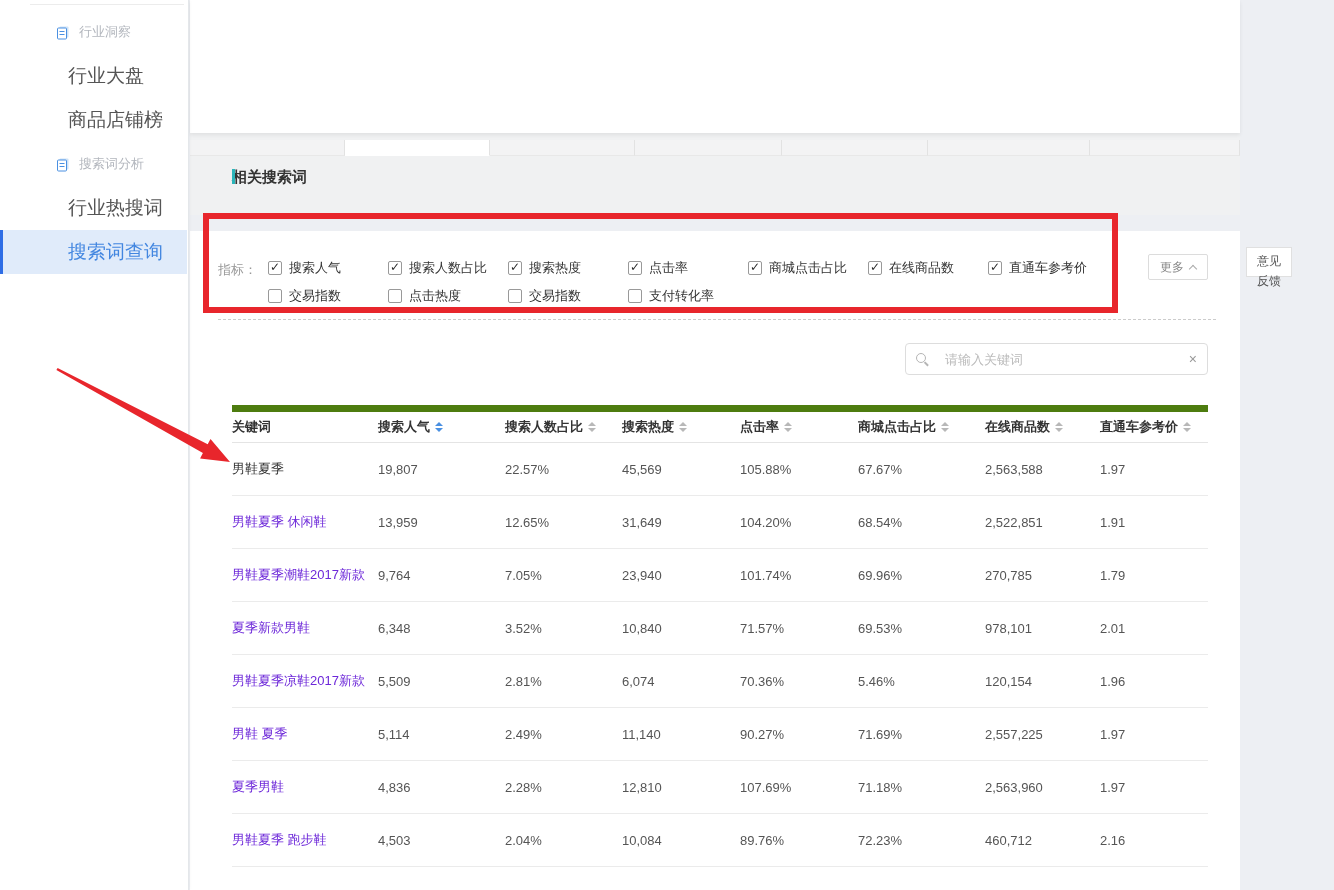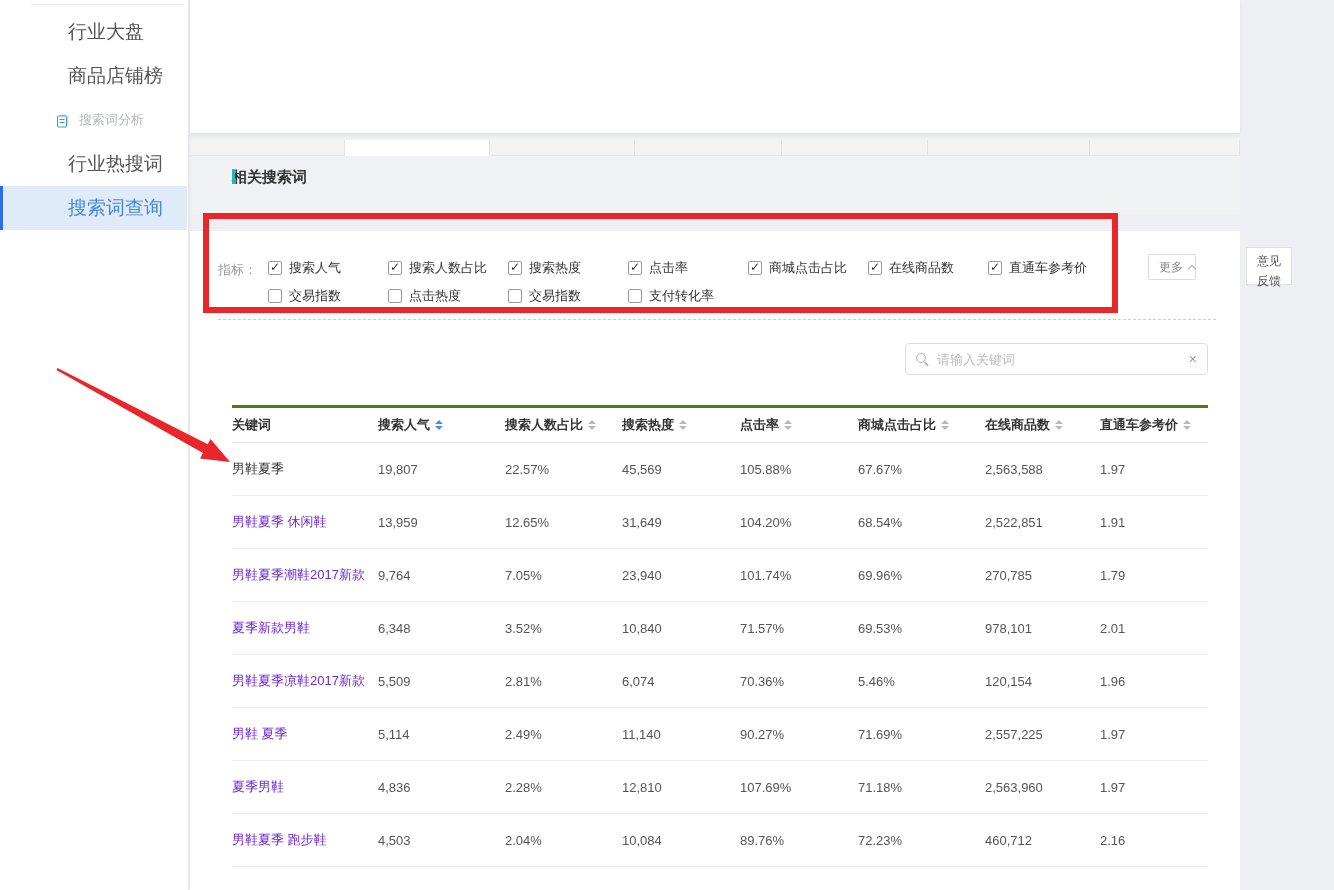--- a/index.html
+++ b/index.html
@@ -54,38 +54,38 @@
   #content { position:absolute; left:190px; top:231px; width:1050px; height:675px; background:#fff; overflow:hidden; }
   #metrics-label { position:absolute; left:28px; top:30px; font-size:13px; color:#999; }
   .cb-row { position:absolute; left:78px; display:flex; }
   #cb-row1 { top:28px; } #cb-row2 { top:56px; }
   .cb-item { width:120px; display:flex; align-items:center; cursor:pointer; }
   .checkbox { width:14px; height:14px; border:1px solid #999; border-radius:2px; background:#fff;
     margin-right:7px; position:relative; flex:none; }
   .checkbox.checked::after { content:"✓"; position:absolute; left:1px; top:-2px; font-size:12px;
     font-weight:bold; color:#2c2c2c; }
   .cb-label { font-size:13px; color:#333; white-space:nowrap; }
-  #more-btn { position:absolute; left:958px; top:23px; width:48px; height:26px; border:1px solid #dcdcdc;
+  #more-btn { position:absolute; left:958px; top:23px; width:60px; height:26px; border:1px solid #dcdcdc;
     border-radius:2px; background:#fff; font-size:12px; color:#888; display:flex; align-items:center;
-    justify-content:flex-end; cursor:pointer; }
+    justify-content:center; cursor:pointer; }
   #dash-line { position:absolute; left:28px; top:88px; width:998px; border-top:1px dashed #ccc; }
 
   #search-box { position:absolute; left:715px; top:112px; width:303px; height:32px; border:1px solid #ddd;
     border-radius:4px; background:#fff; display:flex; align-items:center; padding:0 10px; }
-  #search-input { flex:1; border:none; outline:none; font-size:13px; color:#555; margin-left:8px; background:transparent; }
+  #search-input { flex:1; border:none; outline:none; font-size:13px; color:#555; margin-left:16px; background:transparent; }
   #search-input::placeholder { color:#bbb; }
   .mag { position:relative; width:13px; height:13px; flex:none; }
   .mag::before { content:""; position:absolute; width:8px; height:8px; border:1.5px solid #b5b5b5; border-radius:50%; left:0; top:0; }
   .mag::after { content:""; position:absolute; width:5px; height:1.5px; background:#b5b5b5; transform:rotate(45deg); left:8px; top:10px; }
   #search-clear { color:#999; font-size:14px; cursor:pointer; flex:none; }
 
   
   #table { position:absolute; left:42px; top:174px; width:976px; }
   .tr { display:flex; align-items:center; }
-  #thead { height:38px; border-top:3px solid #4d7c0f; border-bottom:1px solid #e4e4e4; }
+  #thead { height:38px; border-top:7px solid #4d7c0f; border-bottom:1px solid #e4e4e4; }
   .th { font-size:13px; font-weight:bold; color:#333; display:flex; align-items:center; }
   #tbody .tr { height:53px; border-bottom:1px solid #ebebeb; }
   .td { font-size:13px; color:#555; }
   .c0{width:146px}.c1{width:127px}.c2{width:117px}.c3{width:118px}
   .c4{width:118px}.c5{width:127px}.c6{width:115px}.c7{width:108px}
   .kw { color:#333; cursor:default; }
   .kw.link { color:#6d28d9; cursor:pointer; }
   .sort { display:inline-flex; flex-direction:column; margin-left:5px; row-gap:2px; cursor:pointer; }
   .sort i { width:0; height:0; border-left:4px solid transparent; border-right:4px solid transparent; display:block; }
   .sort .up { border-bottom:4px solid #b8b8b8; }
@@ -96,35 +96,46 @@
   
   .chev { display:inline-block; width:6px; height:6px; border-right:1px solid #aaa; border-bottom:1px solid #aaa;
     transform:rotate(45deg); margin-left:6px; position:relative; top:-2px; }
   .chev.up { transform:rotate(-135deg); top:2px; }
   .cal { position:relative; width:18px; height:16px; border:1px solid #8a8a8a; border-radius:2px; }
   .cal::before { content:""; position:absolute; top:3px; left:1px; right:1px; border-top:1px solid #8a8a8a; }
   .cal::after { content:""; position:absolute; top:-3px; left:3px; width:2px; height:3px; background:#8a8a8a;
     box-shadow:9px 0 #8a8a8a; }
   .cal span { position:absolute; left:0; right:0; top:5px; text-align:center; font-size:8px; color:#666; line-height:10px; }
 
-  #feedback { position:absolute; left:1246px; top:247px; width:46px; height:38px; background:#fff;
+  #feedback { position:absolute; left:1246px; top:247px; width:46px; height:30px; background:#fff;
     border:1px solid #e0e0e0; font-size:12px; color:#555; text-align:center; line-height:20px;
     padding-top:3px; cursor:pointer; z-index:3; }
 
   
   #red-box { position:absolute; left:203px; top:213px; width:915px; height:100px;
     border:6px solid #e8262c; z-index:5; pointer-events:none; }
   #arrow-svg { position:absolute; left:0; top:0; width:1334px; height:890px; z-index:5; pointer-events:none; }
 </style>
 </head>
 <body>
 
 <div id="sidebar">
   <div class="side-topline"></div>
   <div class="menu">
+    <div class="side-section">
+      <span class="sicon">
+        <svg width="15" height="15" viewBox="0 0 15 15">
+            <rect x="3.5" y="1.5" width="9" height="11" rx="1" fill="#cfe3f7"></rect>
+            <rect x="1.5" y="3" width="9" height="11" rx="1" fill="#fff" stroke="#4a90e2"></rect>
+            <line x1="3.5" y1="6.5" x2="8.5" y2="6.5" stroke="#4a90e2"></line>
+            <line x1="3.5" y1="9.5" x2="8.5" y2="9.5" stroke="#4a90e2"></line>
+          </svg>
+      </span>
+      <span>行业洞察</span>
+    </div>
     <div class="side-item">
       <span>行业大盘</span>
     </div>
     <div class="side-item">
       <span>商品店铺榜</span>
     </div>
     <div class="side-section">
       <span class="sicon">
         <svg width="15" height="15" viewBox="0 0 15 15">
             <rect x="3.5" y="1.5" width="9" height="11" rx="1" fill="#cfe3f7"></rect>

